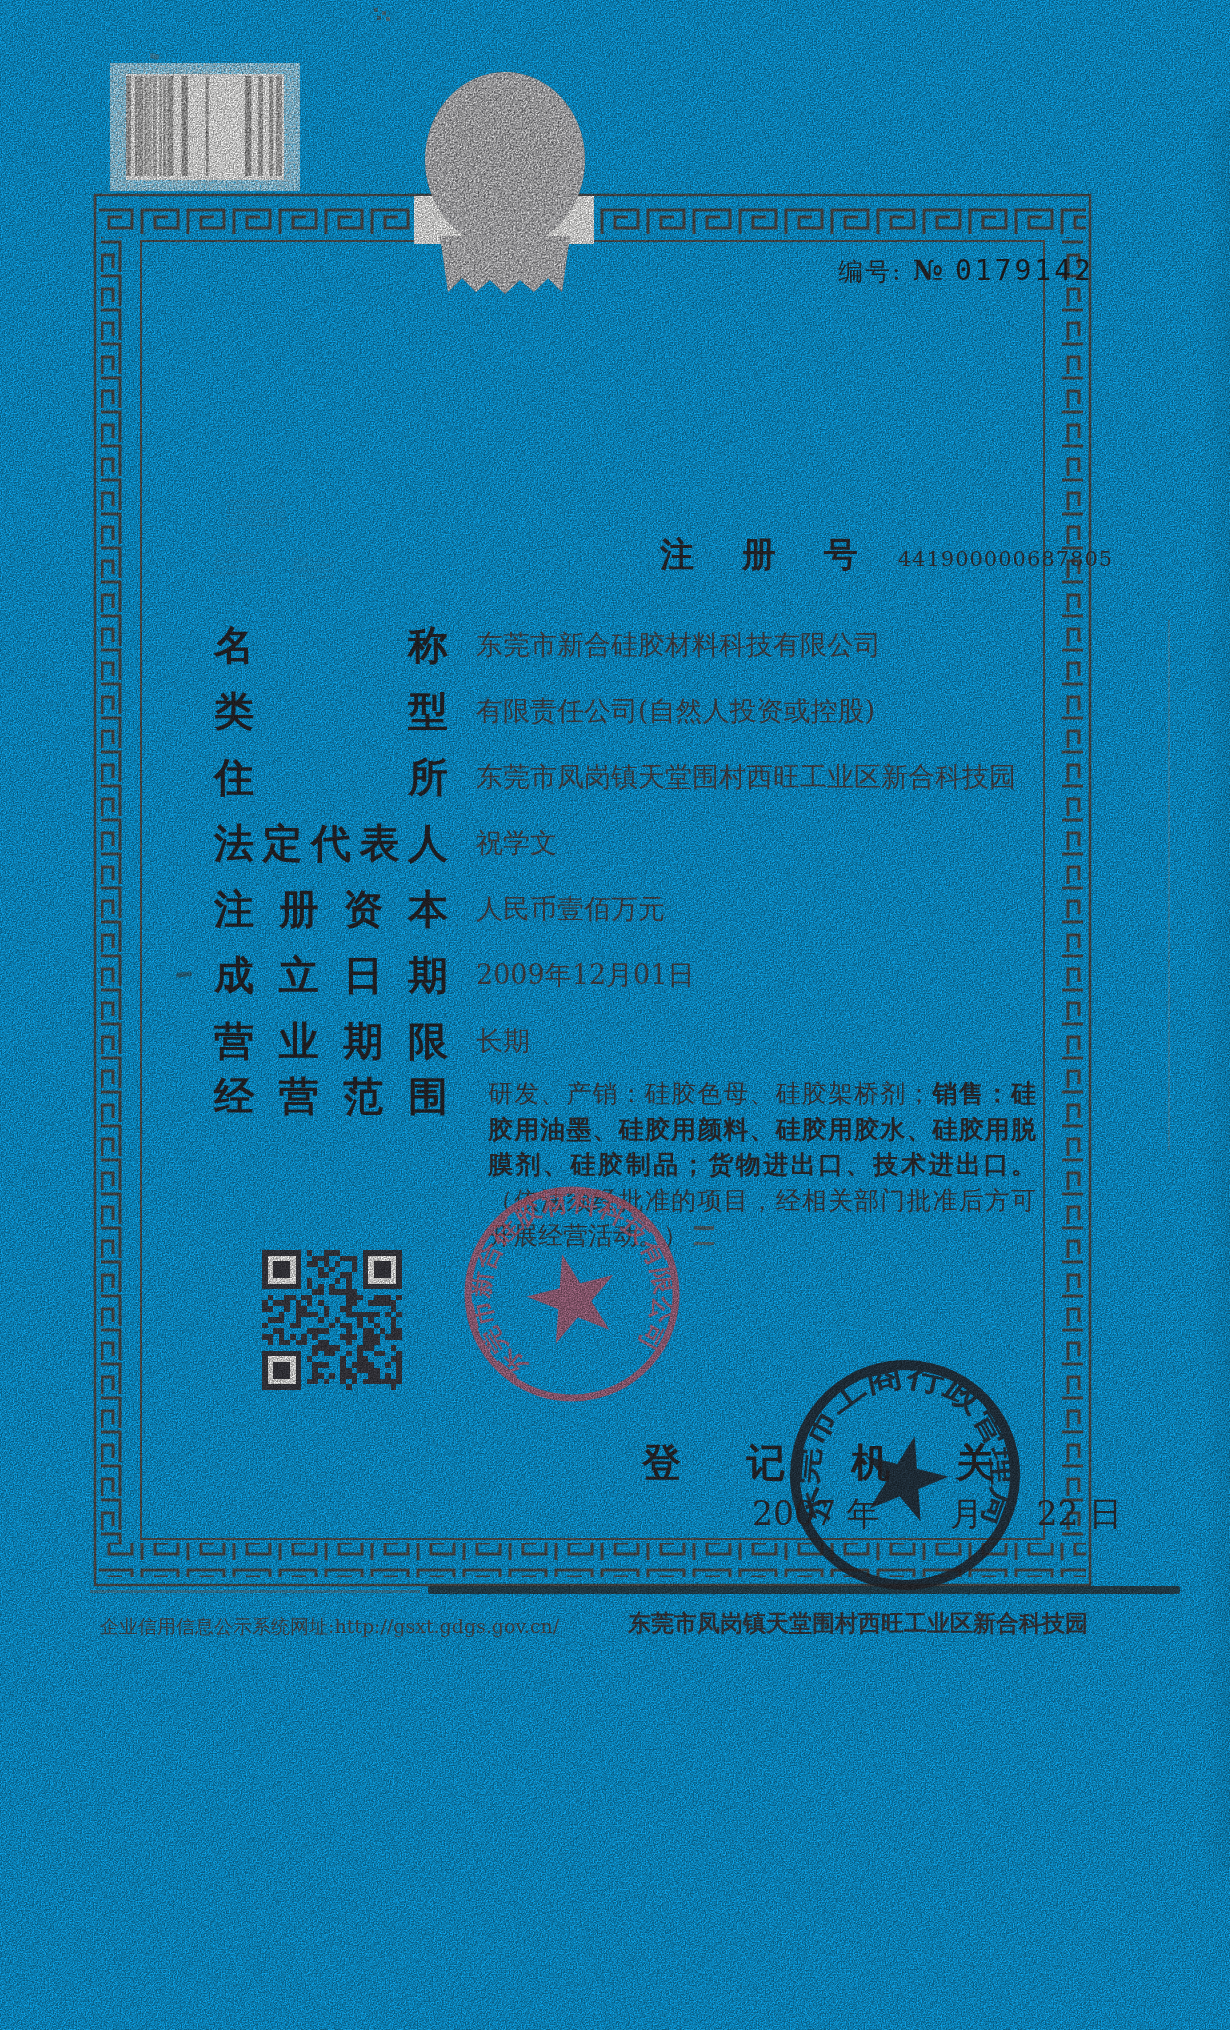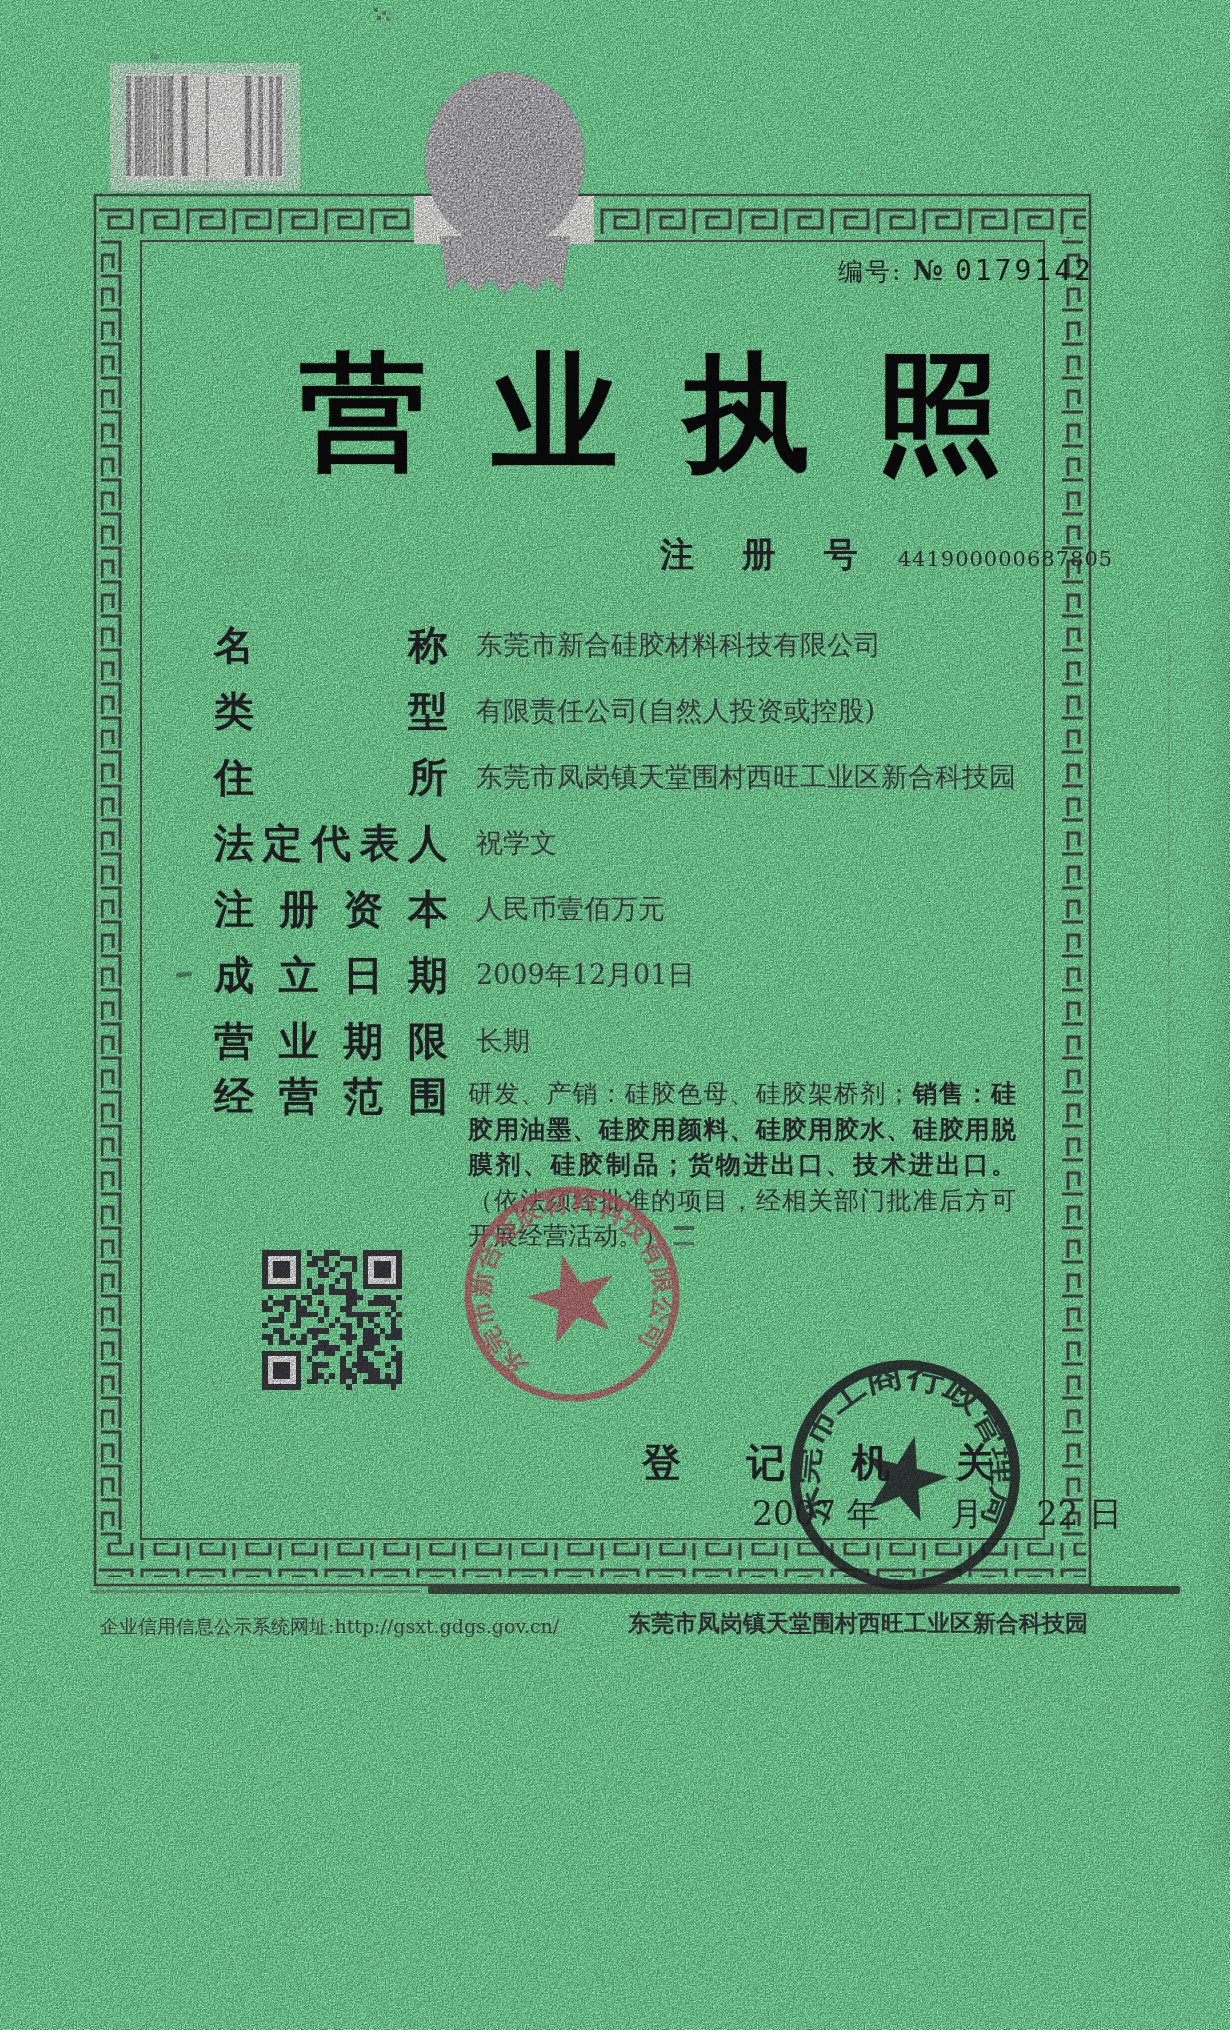--- a/index.html
+++ b/index.html
@@ -1,16 +1,16 @@
 <!DOCTYPE html>
 <html><head>
 <meta charset="utf-8">
 <style>
   html,body{margin:0;padding:0;background:#ffffff;}
-  .page{position:relative;width:1230px;height:2030px;background:#86efac;overflow:hidden;
+  .page{position:relative;width:1230px;height:2030px;background:#0ea5e9;overflow:hidden;
         font-family:"Liberation Sans",sans-serif;color:#2e2e33;}
   .abs{position:absolute;}
 
   
   .serial{left:838px;top:254px;display:flex;align-items:baseline;white-space:nowrap;color:#2b2b2e;}
   .serial .pfx{font-size:25px;font-family:"DejaVu Serif",serif;letter-spacing:2px;}
   .serial .no{font-size:28px;font-family:"DejaVu Serif",serif;font-weight:700;margin-left:10px;}
   .serial .num{font-size:28px;font-family:"DejaVu Sans Mono",monospace;margin-left:12px;letter-spacing:3px;color:#232326;}
 
   
@@ -23,21 +23,21 @@
   .regrow .rlabel{font-size:34px;font-weight:700;letter-spacing:18px;color:#2c2c31;font-family:"DejaVu Serif",serif;}
   .regrow .rnum{font-size:21px;font-family:"DejaVu Serif",serif;letter-spacing:1px;margin-left:22px;color:#35353a;}
 
   
   .fields{left:214px;top:612px;width:840px;}
   .row{display:flex;align-items:center;height:66px;}
   .scope-row{height:auto;align-items:flex-start;margin-top:2px;}
   .flabel{width:234px;display:flex;justify-content:space-between;flex:0 0 234px;
           font-size:40px;font-weight:700;color:#28282d;font-family:"DejaVu Serif",serif;line-height:1;}
   .fvalue{margin-left:28px;font-size:27px;color:#47474d;font-family:"DejaVu Serif",serif;white-space:nowrap;}
-  .scope{margin-left:20px;width:548px;font-size:25px;line-height:1.42;color:#3e3e44;
+  .scope{margin-left:40px;width:548px;font-size:25px;line-height:1.42;color:#3e3e44;
          font-family:"DejaVu Serif",serif;text-align:justify;}
   .scope b{font-weight:700;color:#303035;}
   .corr-mark{display:inline-block;width:20px;height:12px;border-top:4px solid #5a5a5a;
              border-bottom:3px solid #6a6a6a;margin-left:6px;transform:translateY(1px);opacity:.8;}
 
   
   .registrar{left:642px;top:1436px;font-size:39px;font-weight:700;letter-spacing:26px;
              color:#2a2a2f;font-family:"DejaVu Serif",serif;white-space:nowrap;}
   .datey{left:752px;top:1492px;font-size:33px;color:#2f2f35;font-family:"DejaVu Serif",serif;white-space:nowrap;}
   .datey .m{margin-left:60px;} .datey .d{margin-left:43px;}
@@ -113,21 +113,20 @@
     </g>
   </svg>
 
   <div class="content">
     <div class="abs serial">
       <span class="pfx">编号:</span>
       <span class="no">№</span>
       <span class="num">0179142</span>
     </div>
 
-    <div class="abs title">营业执照</div>
 
     <div class="abs regrow">
       <span class="rlabel">注 册 号</span>
       <span class="rnum">441900000687805</span>
     </div>
 
     <div class="abs fields">
       <div id="rows-auto">
           <div class="row">
             <div class="flabel">

